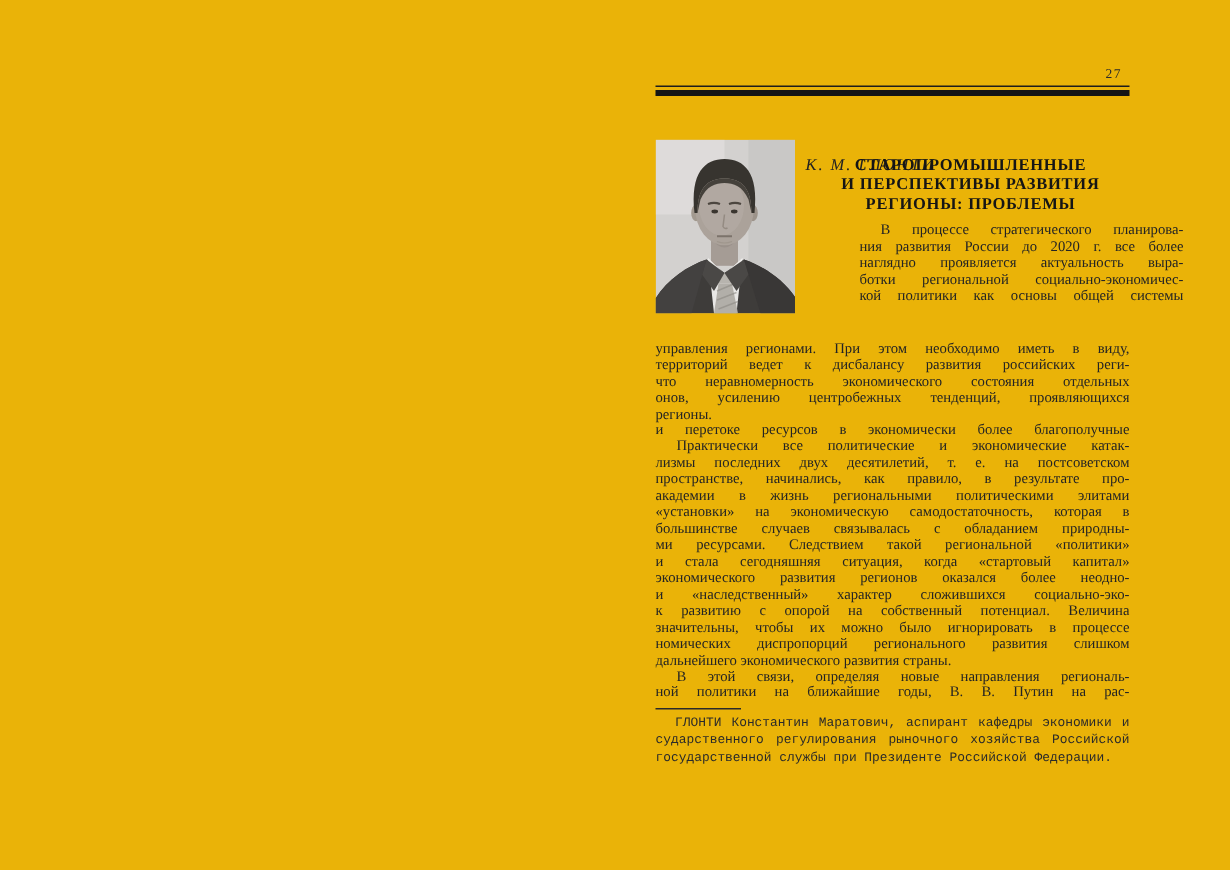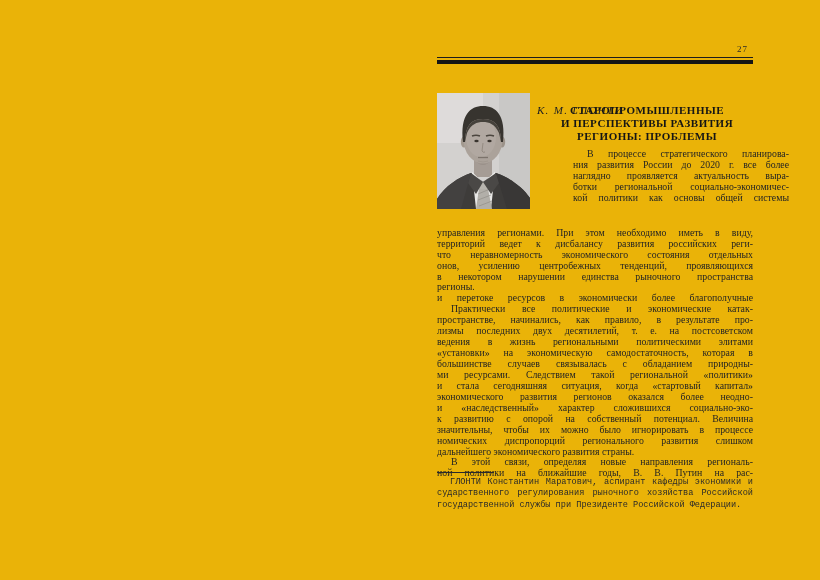--- a/index.html
+++ b/index.html
@@ -138,29 +138,28 @@
       <div class="tline">ботки региональной социально-экономичес-</div>
       <div class="tline">кой политики как основы общей системы</div>
     </div>
 
   <div class="bodytext col-full">
     <div>
         <div class="tline">управления регионами. При этом необходимо иметь в виду,</div>
         <div class="tline">территорий ведет к дисбалансу развития российских реги-</div>
         <div class="tline">что неравномерность экономического состояния отдельных</div>
         <div class="tline">онов, усилению центробежных тенденций, проявляющихся</div>
-        <div class="tline">в некотором нарушении единства рыночного пространства</div>
         <div class="tline lastline">регионы.</div>
         <div class="tline">и перетоке ресурсов в экономически более благополучные</div>
       </div>
     <div>
         <div class="tline indent">Практически все политические и экономические катак-</div>
+        <div class="tline">лизмы последних двух десятилетий, т. е. на постсоветском</div>
         <div class="tline">пространстве, начинались, как правило, в результате про-</div>
-        <div class="tline">лизмы последних двух десятилетий, т. е. на постсоветском</div>
-        <div class="tline">ведения в жизнь региональными политическими элитами</div>
+        <div class="tline">академии в жизнь региональными политическими элитами</div>
         <div class="tline">«установки» на экономическую самодостаточность, которая в</div>
         <div class="tline">большинстве случаев связывалась с обладанием природны-</div>
         <div class="tline">ми ресурсами. Следствием такой региональной «политики»</div>
         <div class="tline">и стала сегодняшняя ситуация, когда «стартовый капитал»</div>
         <div class="tline">экономического развития регионов оказался более неодно-</div>
         <div class="tline">и «наследственный» характер сложившихся социально-эко-</div>
         <div class="tline">к развитию с опорой на собственный потенциал. Величина</div>
         <div class="tline">значительны, чтобы их можно было игнорировать в процессе</div>
         <div class="tline">номических диспропорций регионального развития слишком</div>
         <div class="tline lastline">дальнейшего экономического развития страны.</div>

